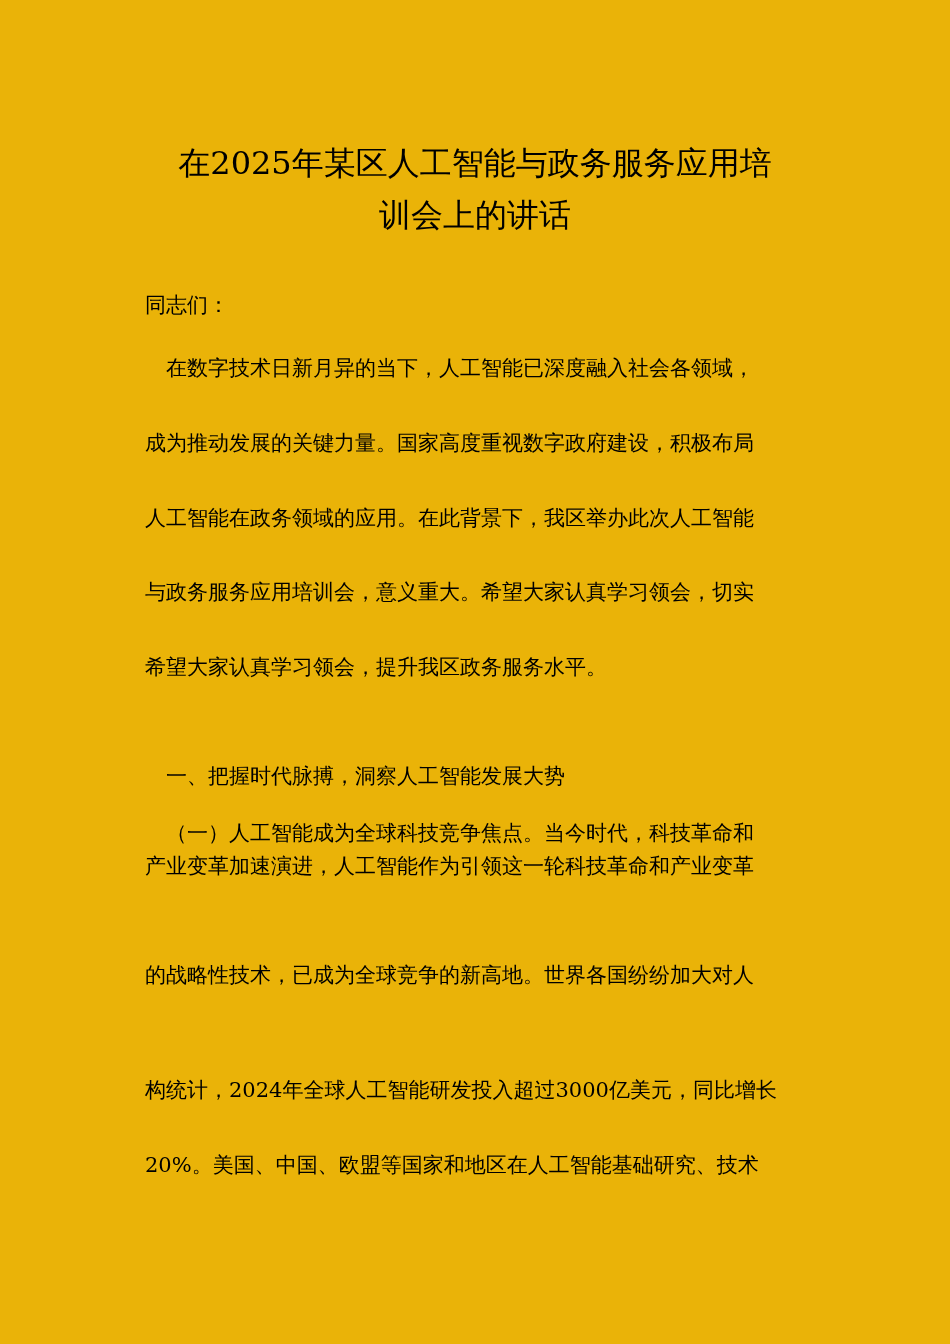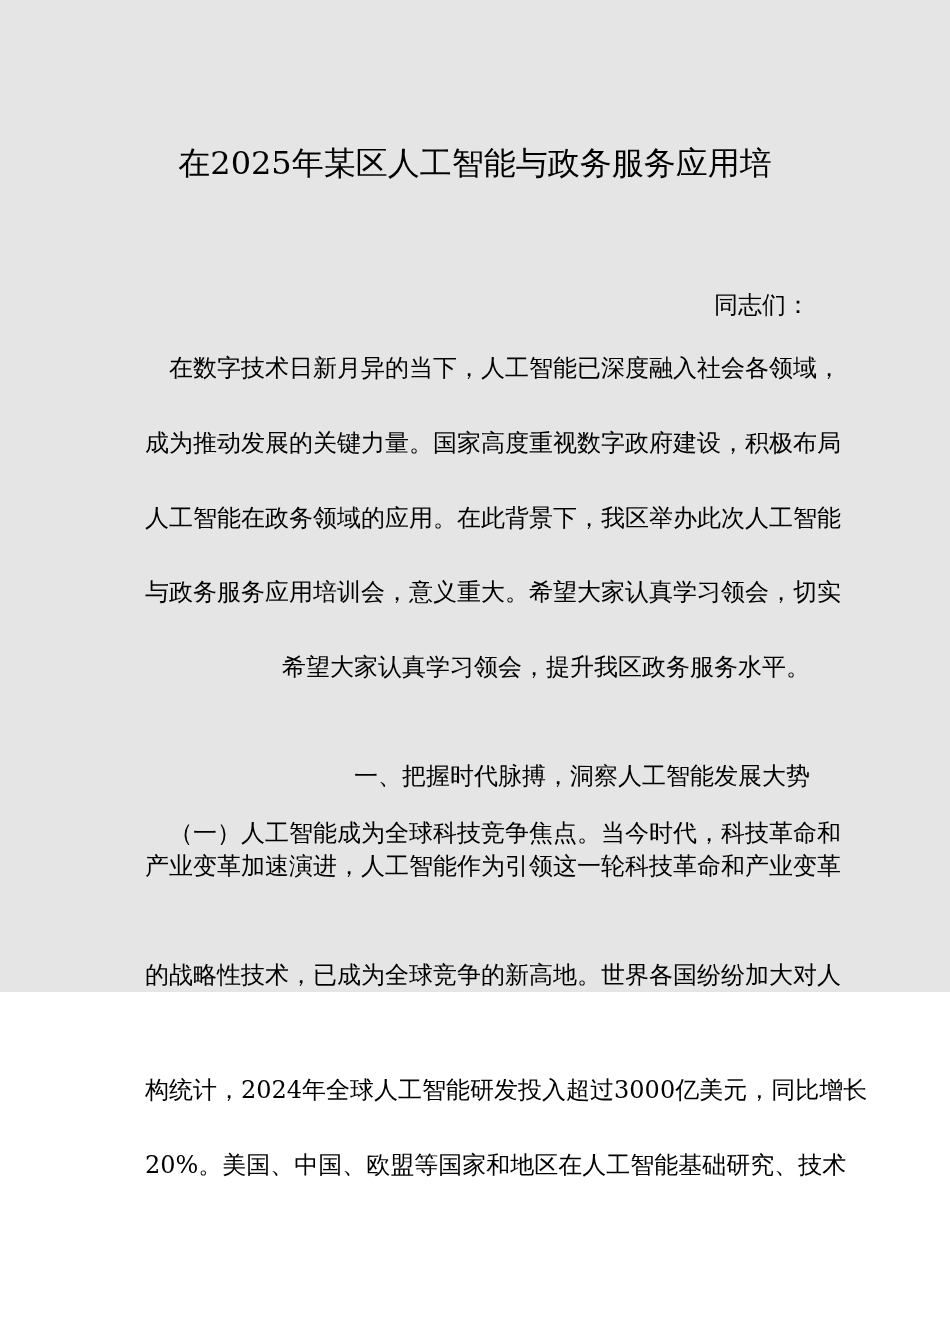--- a/index.html
+++ b/index.html
@@ -12,52 +12,52 @@
       height: 1344px;
       position: relative;
       overflow: hidden;
       font-family: "DejaVu Serif", "Liberation Serif", serif;
       color: #000000;
     }
     .page {
       position: absolute;
       left: 0; top: 0;
       width: 950px;
-      height: 992px;
-      background: #e5e5e5;
+      height: 1344px;
+      background: #eab308;
     }
     .title {
       position: absolute;
       left: 140px;
       width: 670px;
       text-align: center;
       font-size: 32px;
       line-height: 52px;
       top: 116px;
       letter-spacing: 0px;
       font-weight: normal;
     }
     .title .line { display: block; white-space: nowrap; }
     .line-abs {
       position: absolute;
       left: 145px;
       width: 665px;
-      font-size: 24px;
+      font-size: 21px;
       line-height: 30px;
       white-space: nowrap;
-      text-align: right;
     }
   </style>
 </head>
 <body>
 
 <div class="page">
 
   <h1 class="title">
     <span class="line">在2025年某区人工智能与政务服务应用培</span>
+    <span class="line">训会上的讲话</span>
   </h1>
 
   <div class="line-abs" style="top:290px;">同志们：</div>
 
   <div class="line-abs" style="top:353px;">　在数字技术日新月异的当下，人工智能已深度融入社会各领域，</div>
   <div class="line-abs" style="top:428px;">成为推动发展的关键力量。国家高度重视数字政府建设，积极布局</div>
   <div class="line-abs" style="top:503px;">人工智能在政务领域的应用。在此背景下，我区举办此次人工智能</div>
   <div class="line-abs" style="top:577px;">与政务服务应用培训会，意义重大。希望大家认真学习领会，切实</div>
   <div class="line-abs" style="top:652px;">希望大家认真学习领会，提升我区政务服务水平。</div>
 

